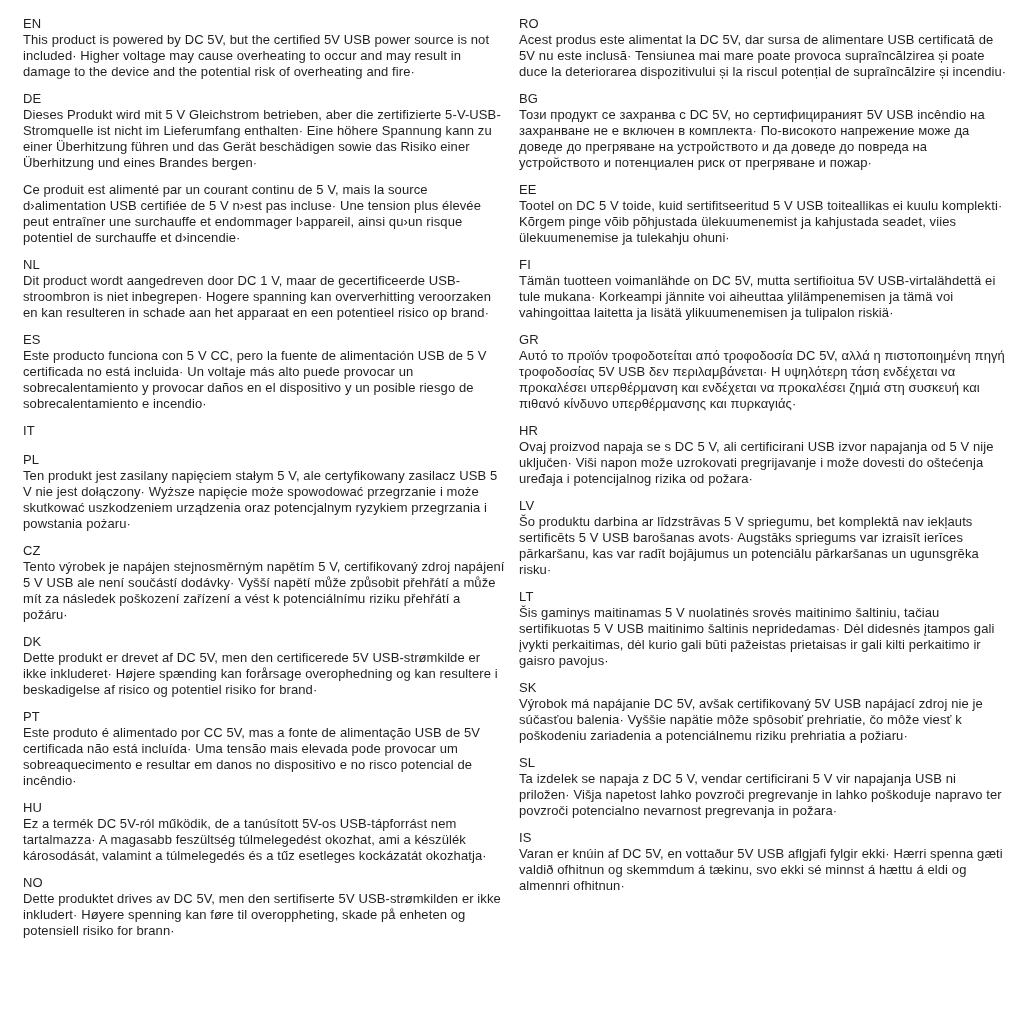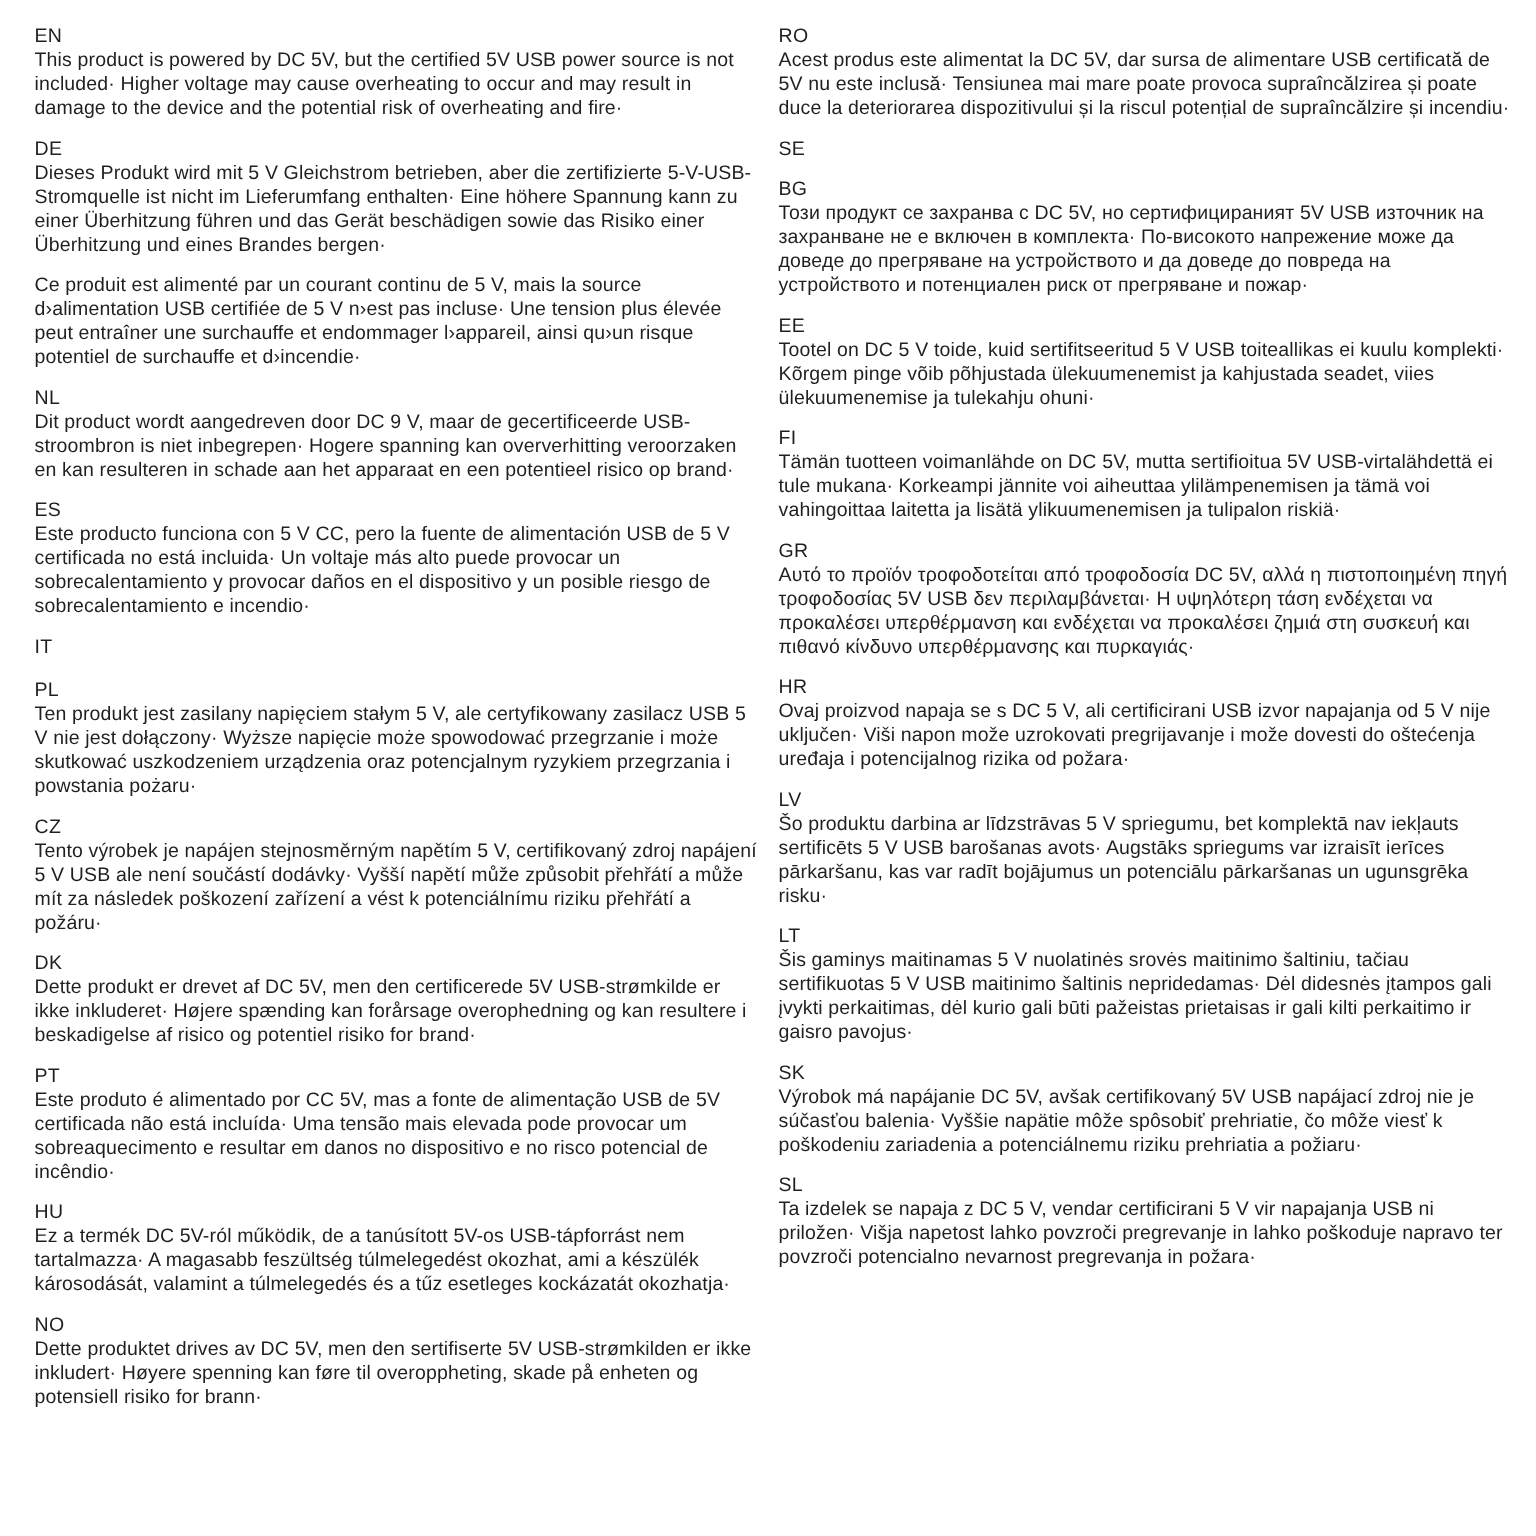--- a/index.html
+++ b/index.html
@@ -57,21 +57,21 @@
       <h2 class="lang-code">DE</h2>
       <p class="lang-text">Dieses Produkt wird mit 5 V Gleichstrom betrieben, aber die zertifizierte 5-V-USB-Stromquelle ist nicht im Lieferumfang enthalten· Eine höhere Spannung kann zu einer Überhitzung führen und das Gerät beschädigen sowie das Risiko einer Überhitzung und eines Brandes bergen·</p>
     </section>
 
     <section class="lang-section">
       <p class="lang-text">Ce produit est alimenté par un courant continu de 5 V, mais la source d›alimentation USB certifiée de 5 V n›est pas incluse· Une tension plus élevée peut entraîner une surchauffe et endommager l›appareil, ainsi qu›un risque potentiel de surchauffe et d›incendie·</p>
     </section>
 
     <section class="lang-section">
       <h2 class="lang-code">NL</h2>
-      <p class="lang-text">Dit product wordt aangedreven door DC 9 V, maar de gecertificeerde USB-stroombron is niet inbegrepen· Hogere spanning kan oververhitting veroorzaken en kan resulteren in schade aan het apparaat en een potentieel risico op brand·</p>
+      <p class="lang-text">Dit product wordt aangedreven door DC 1 V, maar de gecertificeerde USB-stroombron is niet inbegrepen· Hogere spanning kan oververhitting veroorzaken en kan resulteren in schade aan het apparaat en een potentieel risico op brand·</p>
     </section>
 
     <section class="lang-section">
       <h2 class="lang-code">ES</h2>
       <p class="lang-text">Este producto funciona con 5 V CC, pero la fuente de alimentación USB de 5 V certificada no está incluida· Un voltaje más alto puede provocar un sobrecalentamiento y provocar daños en el dispositivo y un posible riesgo de sobrecalentamiento e incendio·</p>
     </section>
 
     <section class="lang-section tight">
       <h2 class="lang-code">IT</h2>
     </section>
@@ -109,26 +109,25 @@
   </div>
 
   <div class="col col-right">
 
     <section class="lang-section">
       <h2 class="lang-code">RO</h2>
       <p class="lang-text">Acest produs este alimentat la DC 5V, dar sursa de alimentare USB certificată de 5V nu este inclusă· Tensiunea mai mare poate provoca supraîncălzirea și poate duce la deteriorarea dispozitivului și la riscul potențial de supraîncălzire și incendiu·</p>
     </section>
 
     <section class="lang-section">
-      <h2 class="lang-code">SE</h2>
     </section>
 
     <section class="lang-section">
       <h2 class="lang-code">BG</h2>
-      <p class="lang-text">Този продукт се захранва с DC 5V, но сертифицираният 5V USB източник на захранване не е включен в комплекта· По-високото напрежение може да доведе до прегряване на устройството и да доведе до повреда на устройството и потенциален риск от прегряване и пожар·</p>
+      <p class="lang-text">Този продукт се захранва с DC 5V, но сертифицираният 5V USB incêndio на захранване не е включен в комплекта· По-високото напрежение може да доведе до прегряване на устройството и да доведе до повреда на устройството и потенциален риск от прегряване и пожар·</p>
     </section>
 
     <section class="lang-section">
       <h2 class="lang-code">EE</h2>
       <p class="lang-text">Tootel on DC 5 V toide, kuid sertifitseeritud 5 V USB toiteallikas ei kuulu komplekti· Kõrgem pinge võib põhjustada ülekuumenemist ja kahjustada seadet, viies ülekuumenemise ja tulekahju ohuni·</p>
     </section>
 
     <section class="lang-section">
       <h2 class="lang-code">FI</h2>
       <p class="lang-text">Tämän tuotteen voimanlähde on DC 5V, mutta sertifioitua 5V USB-virtalähdettä ei tule mukana· Korkeampi jännite voi aiheuttaa ylilämpenemisen ja tämä voi vahingoittaa laitetta ja lisätä ylikuumenemisen ja tulipalon riskiä·</p>
@@ -157,16 +156,20 @@
     <section class="lang-section">
       <h2 class="lang-code">SK</h2>
       <p class="lang-text">Výrobok má napájanie DC 5V, avšak certifikovaný 5V USB napájací zdroj nie je súčasťou balenia· Vyššie napätie môže spôsobiť prehriatie, čo môže viesť k poškodeniu zariadenia a potenciálnemu riziku prehriatia a požiaru·</p>
     </section>
 
     <section class="lang-section">
       <h2 class="lang-code">SL</h2>
       <p class="lang-text">Ta izdelek se napaja z DC 5 V, vendar certificirani 5 V vir napajanja USB ni priložen· Višja napetost lahko povzroči pregrevanje in lahko poškoduje napravo ter povzroči potencialno nevarnost pregrevanja in požara·</p>
     </section>
 
+    <section class="lang-section">
+      <h2 class="lang-code">IS</h2>
+      <p class="lang-text">Varan er knúin af DC 5V, en vottaður 5V USB aflgjafi fylgir ekki· Hærri spenna gæti valdið ofhitnun og skemmdum á tækinu, svo ekki sé minnst á hættu á eldi og almennri ofhitnun·</p>
+    </section>
 
   </div>
 
 </div>
 
 </body></html>

